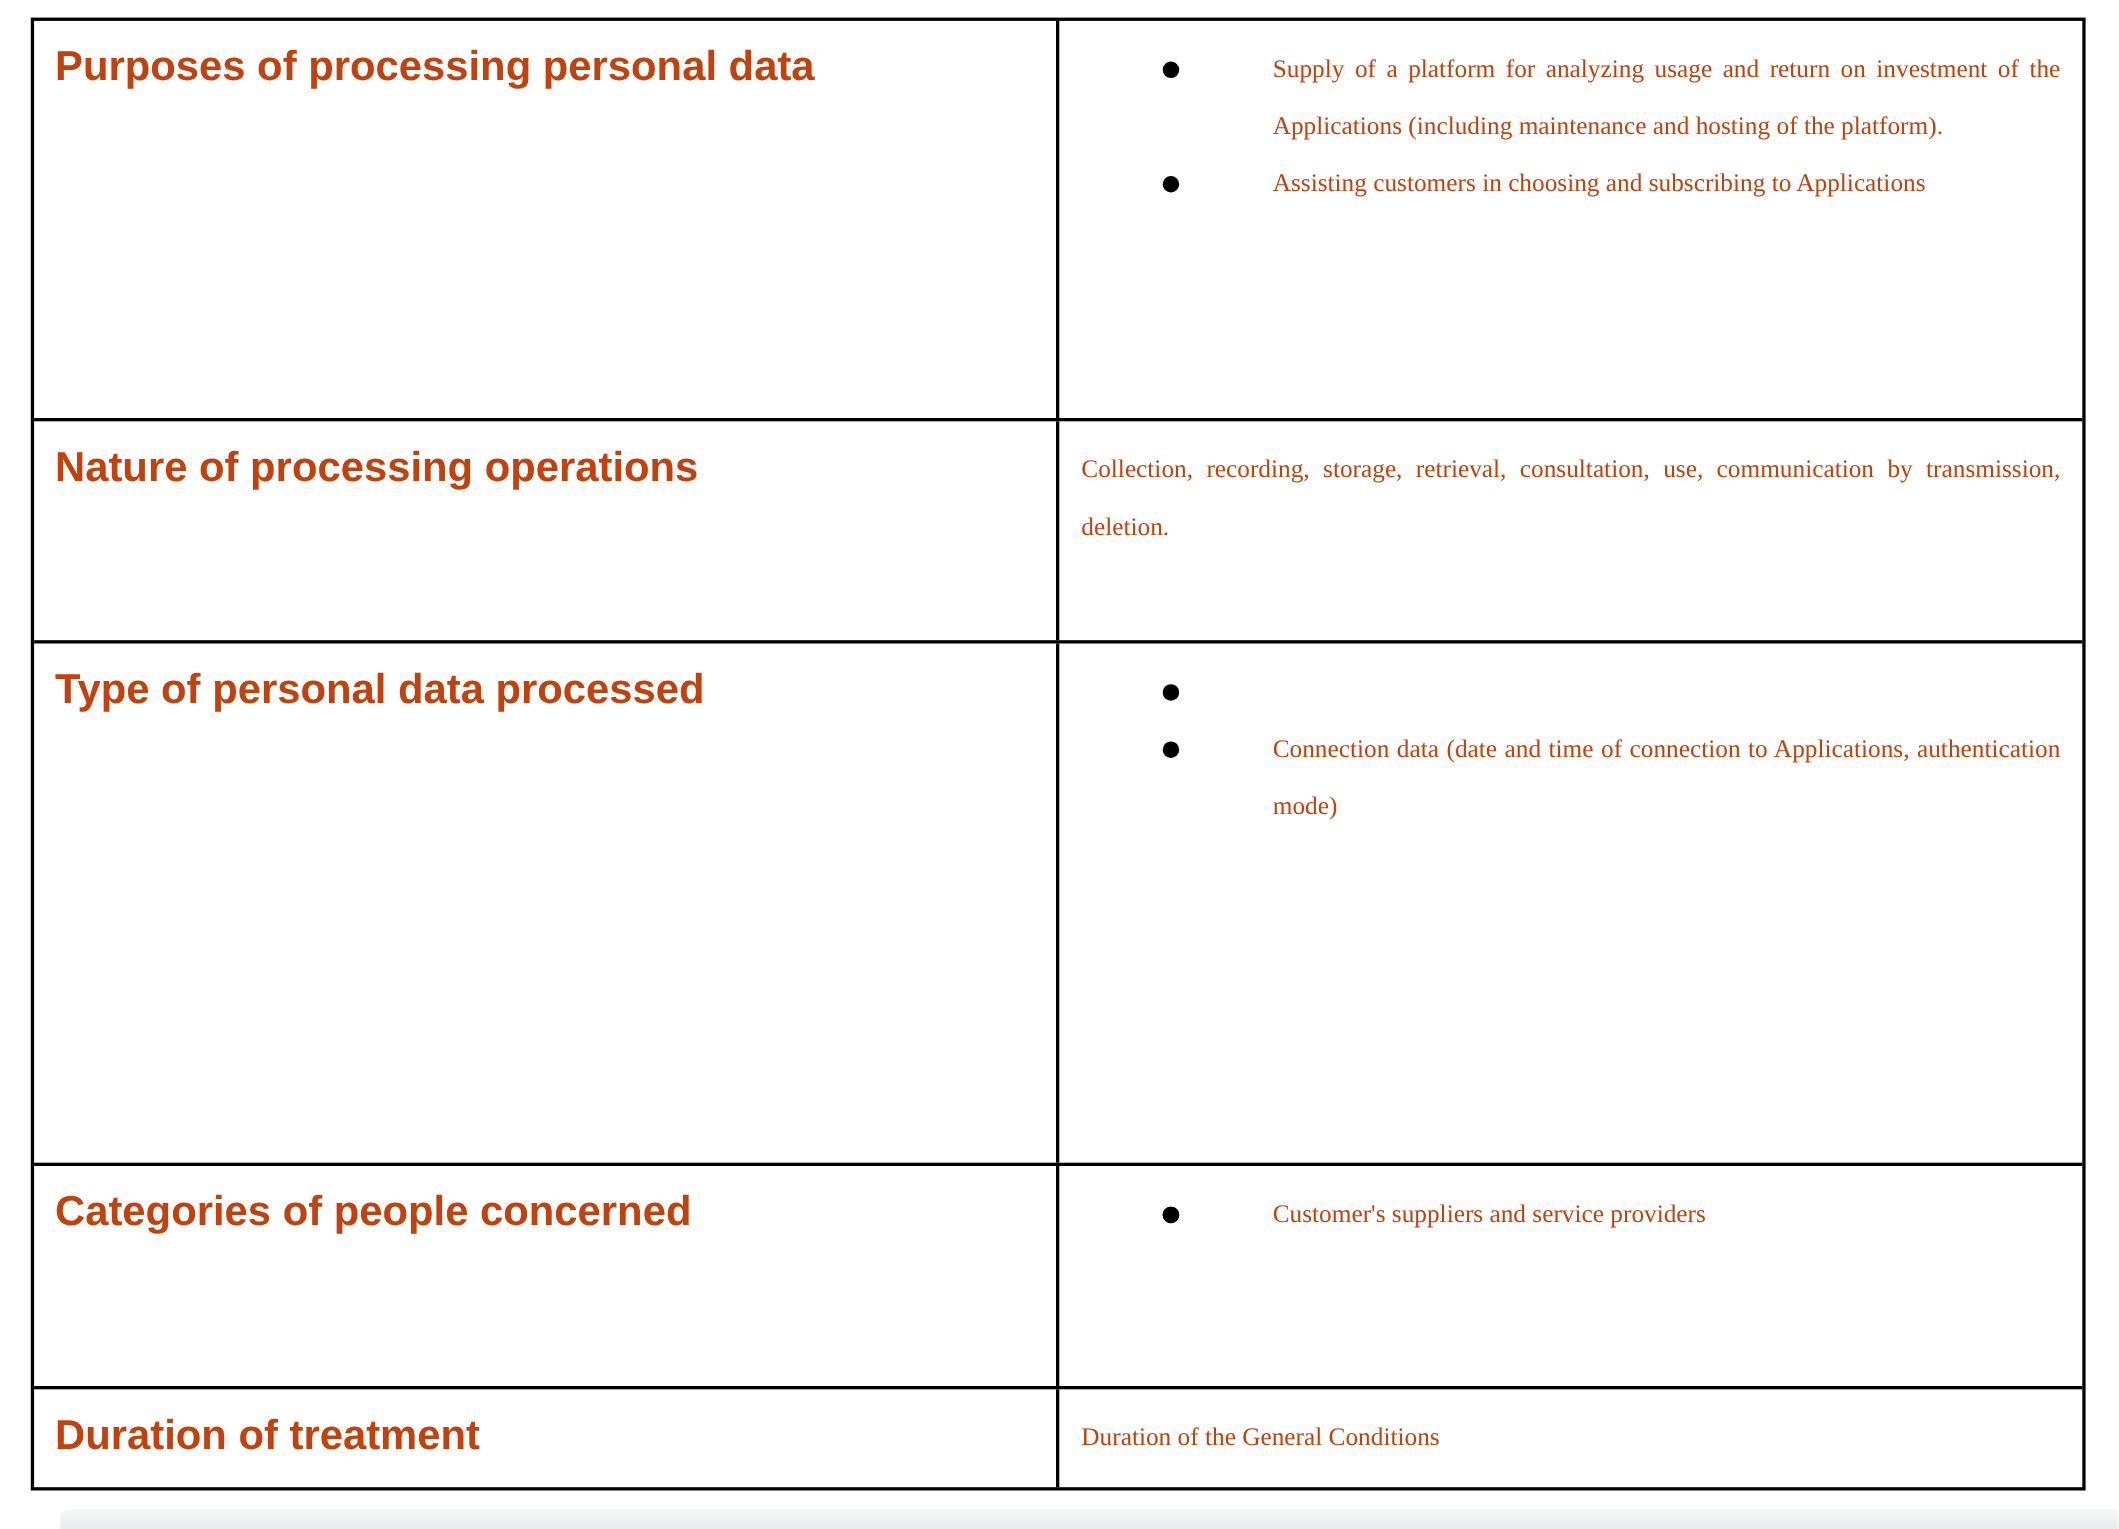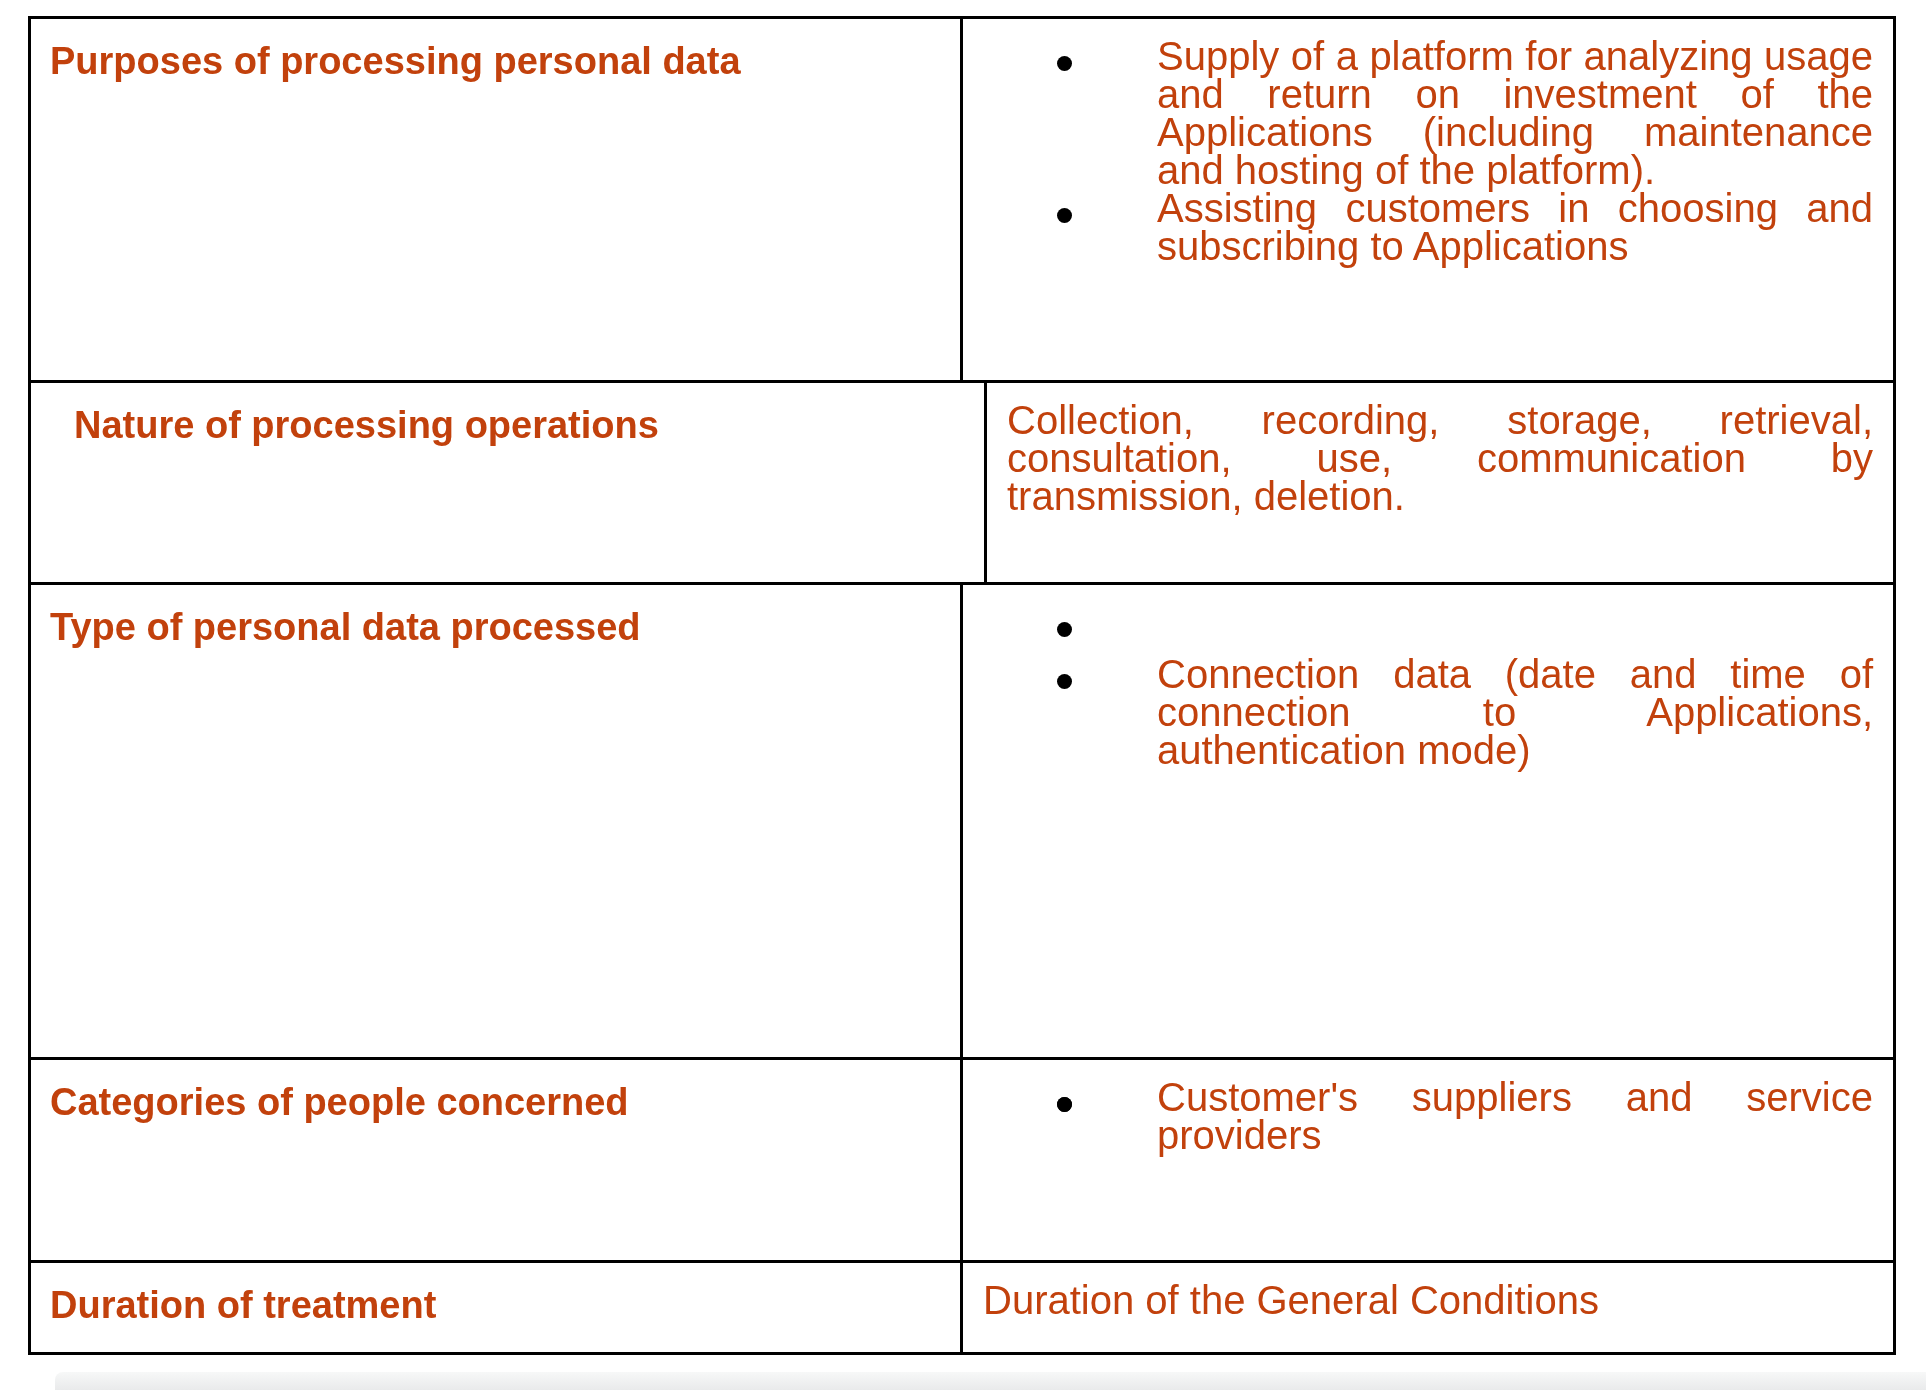--- a/index.html
+++ b/index.html
@@ -24,40 +24,41 @@
     border: 3px solid #000000;
     background: #ffffff;
   }
   .row {
     display: flex;
     box-sizing: border-box;
     border-bottom: 3px solid #000000;
   }
   .row:last-child { border-bottom: none; }
   .row-1 { min-height: 364px; }
-  .row-2 { min-height: 202px; padding-left: 24px; }
+  .row-2 { min-height: 202px; }
   .row-3 { min-height: 475px; }
   .row-4 { min-height: 203px; }
   .row-5 { min-height: 89px; }
   .cell {
     box-sizing: border-box;
   }
   .cell-left {
     flex: 0 0 932px;
     border-right: 3px solid #000000;
     padding: 16px 28px 16px 19px;
     font-weight: bold;
     font-size: 38px;
     line-height: 52px;
   }
   .cell-right {
     flex: 1 1 auto;
     padding: 18px 20px 18px 20px;
-    font-size: 40px;
-    line-height: 38px;
+    font-size: 23px;
+    line-height: 52px;
+    font-family: Liberation Serif, serif;
   }
   .just {
     margin: 0;
     text-align: justify;
     text-align-last: left;
   }
   .plain {
     margin: 0;
     text-align: left;
   }

